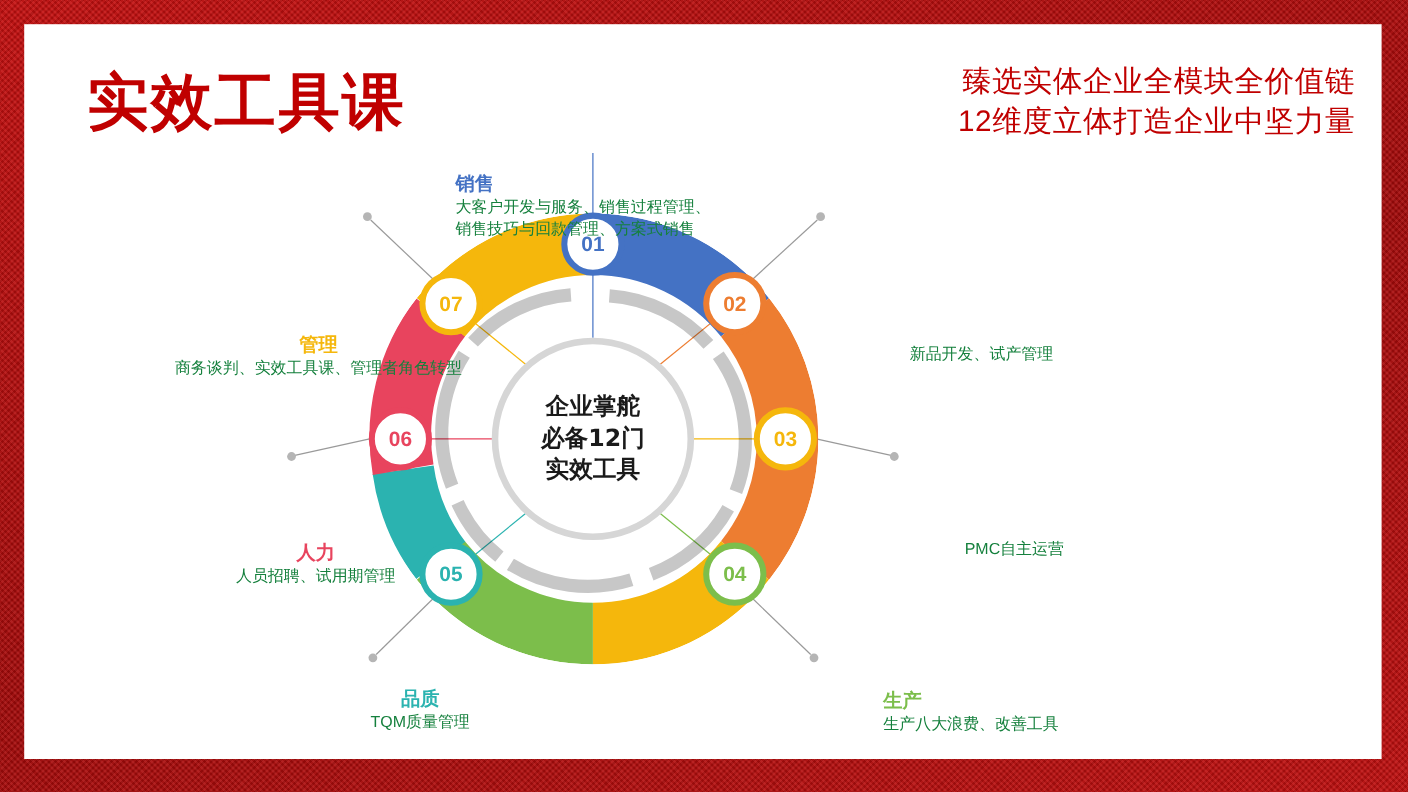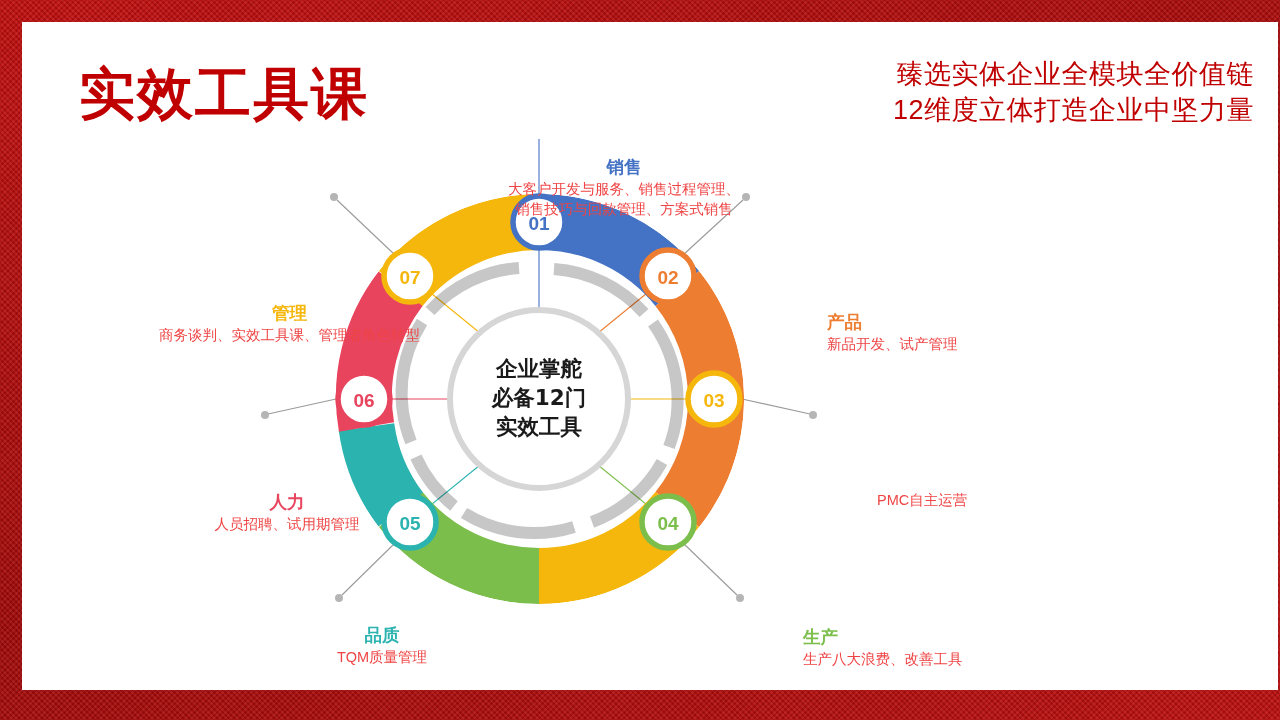--- a/index.html
+++ b/index.html
@@ -22,21 +22,20 @@
     box-sizing: border-box;
   }
   #canvas {
     position: absolute;
     left: 22px;
     top: 22px;
     width: 1234px;
     height: 668px;
     background: #ffffff;
     overflow: hidden;
-    padding-left: 22px;
   }
 
   
   #title {
     position: absolute;
     left: 57px;
     top: 40px;
     font-family: "Liberation Serif", "DejaVu Serif", serif;
     font-size: 56px;
     font-weight: 700;
@@ -92,27 +91,27 @@
   
   .callout { position: absolute; }
   .callout .cap {
     font-size: 17.5px;
     font-weight: 700;
     line-height: 1.25;
     white-space: nowrap;
   }
   .callout .desc {
     font-size: 14.5px;
-    color: #ef4444;
+    color: #15803d;
     line-height: 1.42;
     white-space: nowrap;
   }
   .callout.right { text-align: left; }
   .callout.left  { text-align: center; }
-  .callout.center{ text-align: center; }
+  .callout.center{ }
 
   #cal-01 { left: 392px; top: 135px; width: 420px; }
   #cal-02 { left: 805px; top: 290px; width: 330px; }
   #cal-03 { left: 855px; top: 468px; width: 300px; }
   #cal-04 { left: 742px; top: 605px; width: 320px; margin-left: 39px; }
   #cal-05 { left: 180px; top: 603px; width: 360px; }
   #cal-06 { left: 90px;  top: 470px; width: 350px; }
   #cal-07 { left: 70px;  top: 281px; width: 395px; }
 </style>
 </head>
@@ -228,21 +227,20 @@
         </g>
       </svg>
 
       <div class="callout center" id="cal-01">
         <div class="cap" style="color:#4472c4">销售</div>
         <div class="desc">大客户开发与服务、销售过程管理、</div>
         <div class="desc">销售技巧与回款管理、方案式销售</div>
       </div>
 
       <div class="callout right" id="cal-02">
-        <div class="cap" style="color:#ed7d31">产品</div>
         <div class="desc">新品开发、试产管理</div>
       </div>
 
       <div class="callout right" id="cal-03">
         <div class="desc">PMC自主运营</div>
       </div>
 
       <div class="callout right" id="cal-04">
         <div class="cap" style="color:#7cbe4b">生产</div>
         <div class="desc">生产八大浪费、改善工具</div>

